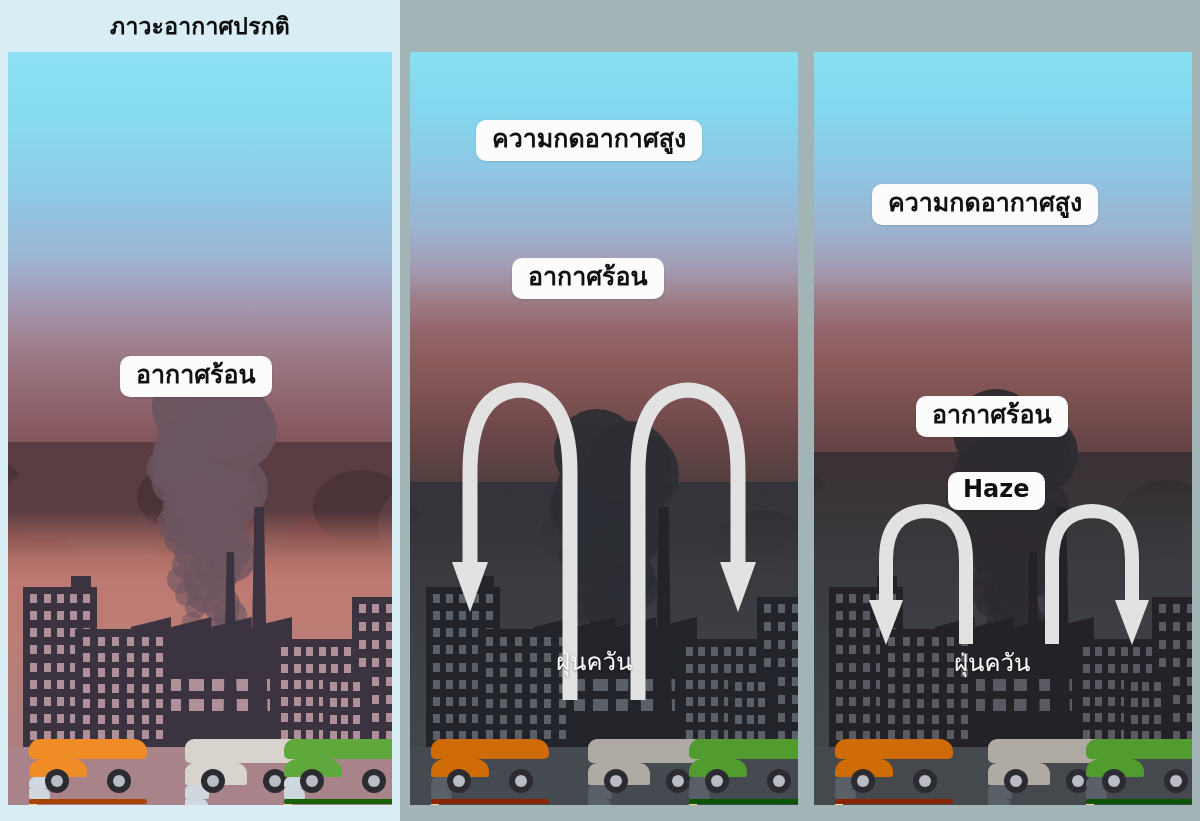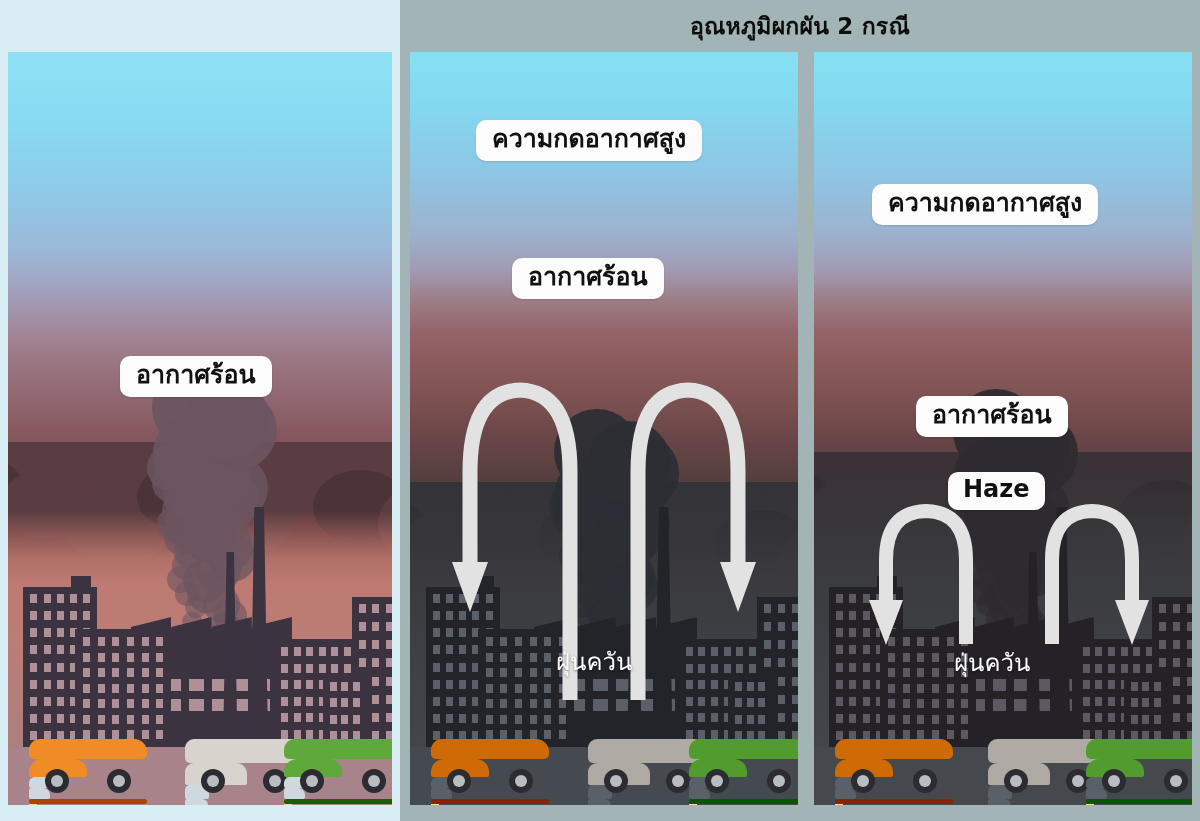--- a/index.html
+++ b/index.html
@@ -140,21 +140,21 @@
   .arrows { position:absolute; left:0; top:0; width:100%; height:100%; pointer-events:none; }
 </style>
 </head>
 <body>
 
 <div class="stage">
 
   <div class="sect sect-left"></div>
   <div class="sect sect-right"></div>
 
-  <div class="heading heading-right">อุณหภูมิผกผัน 2 กรณี</div>
+  <div class="heading heading-left">ภาวะอากาศปรกติ</div>
 
   <div class="panel p1">
     <div class="sky sky-normal"></div>
 
     <div class="cloudbank" id="cb1" style="top:390px;">
         <i style="left: 0px; top: 0px; width: 100%; height: 46px; border-radius: 0px; background: rgb(90, 61, 66);"></i>
         <i style="left: -30px; top: 18px; width: 68px; height: 52.7px; background: rgb(76, 51, 56);"></i>
         <i style="left: 15.9px; top: 27px; width: 90px; height: 69.75px; background: rgb(90, 61, 66);"></i>
         <i style="left: 76.65px; top: 36px; width: 112px; height: 86.8px; background: rgb(90, 61, 66);"></i>
         <i style="left: 152.25px; top: 23px; width: 82px; height: 63.55px; background: rgb(76, 51, 56);"></i>

